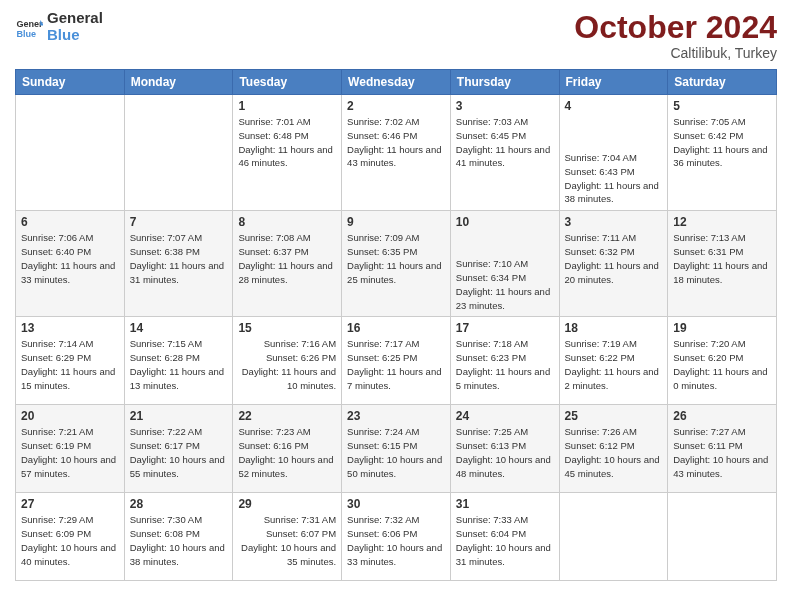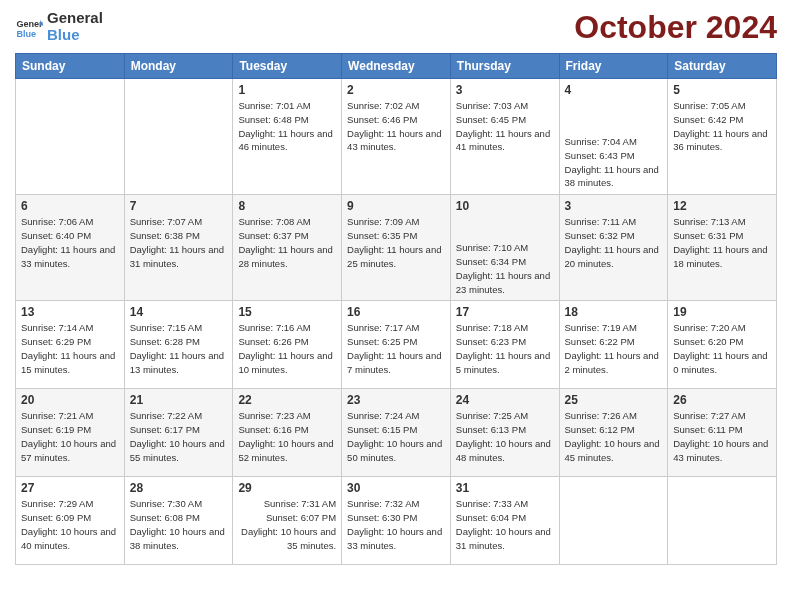--- a/index.html
+++ b/index.html
@@ -98,20 +98,21 @@
         <text x="2" y="34" font-size="13" font-weight="bold" fill="#4a90d9" font-family="Arial">Blue</text>
         <polygon points="36,10 42,18 36,18" fill="#4a90d9"></polygon>
       </svg>
       <div style="display:flex;flex-direction:column;line-height:1.1;">
         <span style="font-size:15px;font-weight:bold;color:#333;">General</span>
         <span style="font-size:15px;font-weight:bold;color:#4a90d9;">Blue</span>
       </div>
     </div>
     <div class="title-block">
       <div class="month-title">October 2024</div>
+      <div class="location">Caltilibuk, Turkey</div>
     </div>
   </div>
 
   <table class="calendar-table">
     <thead>
       <tr>
 
       <th>Sunday</th>
           <th>Monday</th>
           <th>Tuesday</th>
@@ -209,21 +210,21 @@
 Daylight: 11 hours and 15 minutes.</div>
           </td>
           <td>
             <span class="day-number">14</span>
             <div class="day-info" style="white-space: pre-line;">Sunrise: 7:15 AM
 Sunset: 6:28 PM
 Daylight: 11 hours and 13 minutes.</div>
           </td>
           <td>
             <span class="day-number">15</span>
-            <div class="day-info" style="white-space: pre-line;">Sunrise: 7:16 AM
+            <div class="day-info" style="white-space: pre-line; text-align: right;">Sunrise: 7:16 AM
 Sunset: 6:26 PM
 Daylight: 11 hours and 10 minutes.</div>
           </td>
           <td>
             <span class="day-number">16</span>
             <div class="day-info" style="white-space: pre-line;">Sunrise: 7:17 AM
 Sunset: 6:25 PM
 Daylight: 11 hours and 7 minutes.</div>
           </td>
           <td>
@@ -304,21 +305,21 @@
           </td>
           <td>
             <span class="day-number">29</span>
             <div class="day-info" style="white-space: pre-line; text-align: right;">Sunrise: 7:31 AM
 Sunset: 6:07 PM
 Daylight: 10 hours and 35 minutes.</div>
           </td>
           <td>
             <span class="day-number">30</span>
             <div class="day-info" style="white-space: pre-line;">Sunrise: 7:32 AM
-Sunset: 6:30 PM
+Sunset: 6:06 PM
 Daylight: 10 hours and 33 minutes.</div>
           </td>
           <td>
             <span class="day-number">31</span>
             <div class="day-info" style="white-space: pre-line;">Sunrise: 7:33 AM
 Sunset: 6:04 PM
 Daylight: 10 hours and 31 minutes.</div>
           </td>
           <td class="empty-cell"></td>
           <td class="empty-cell"></td>

